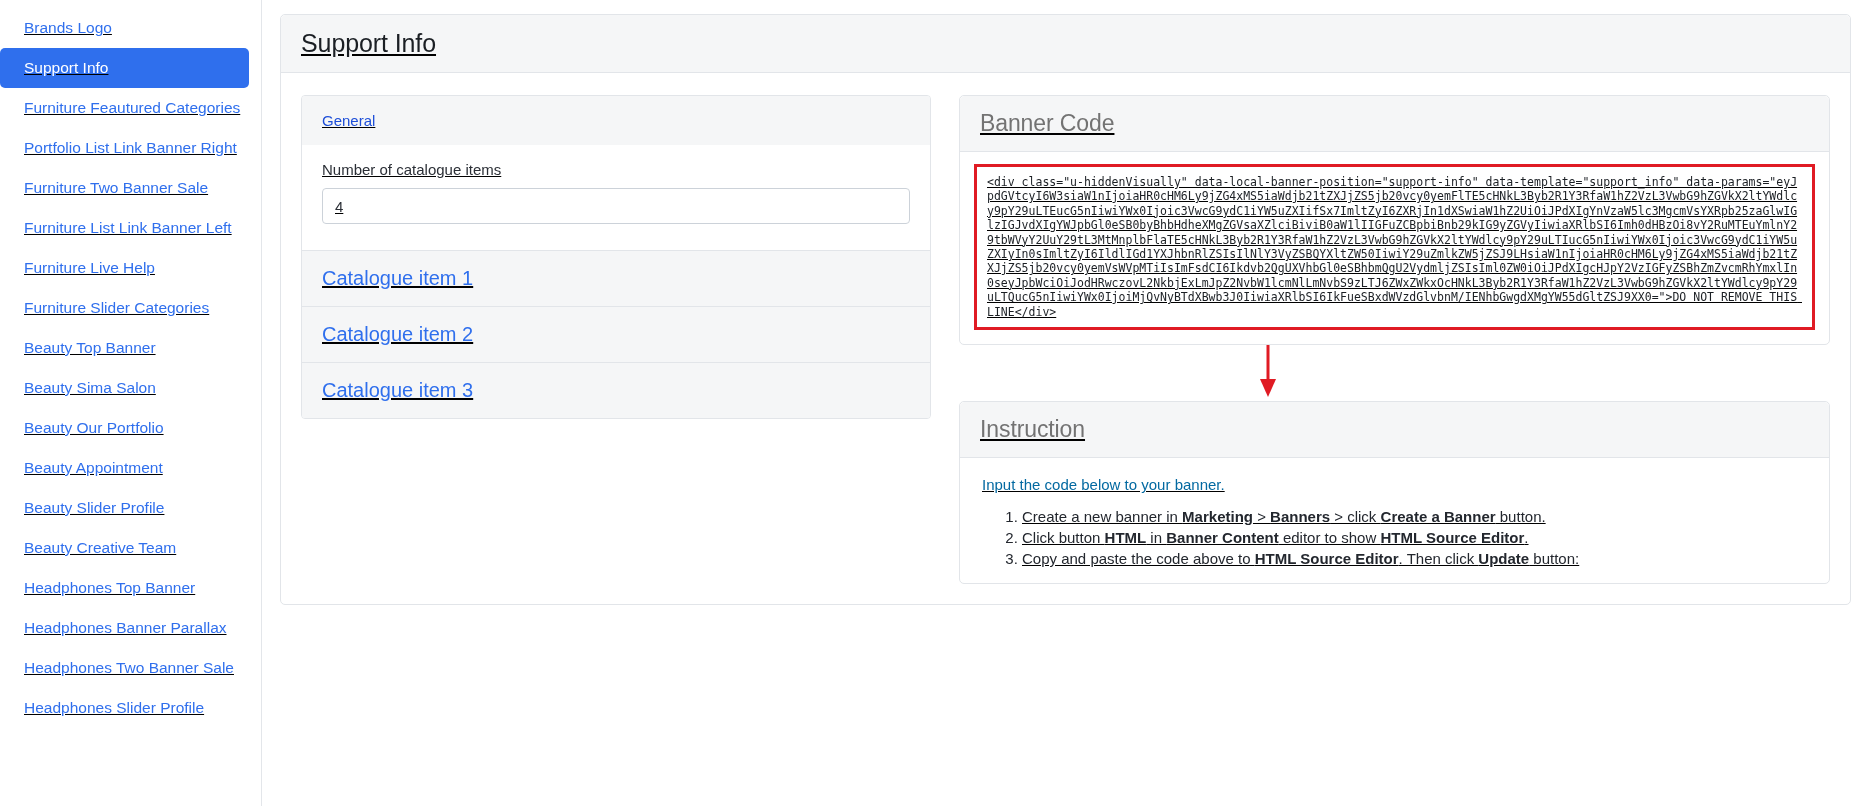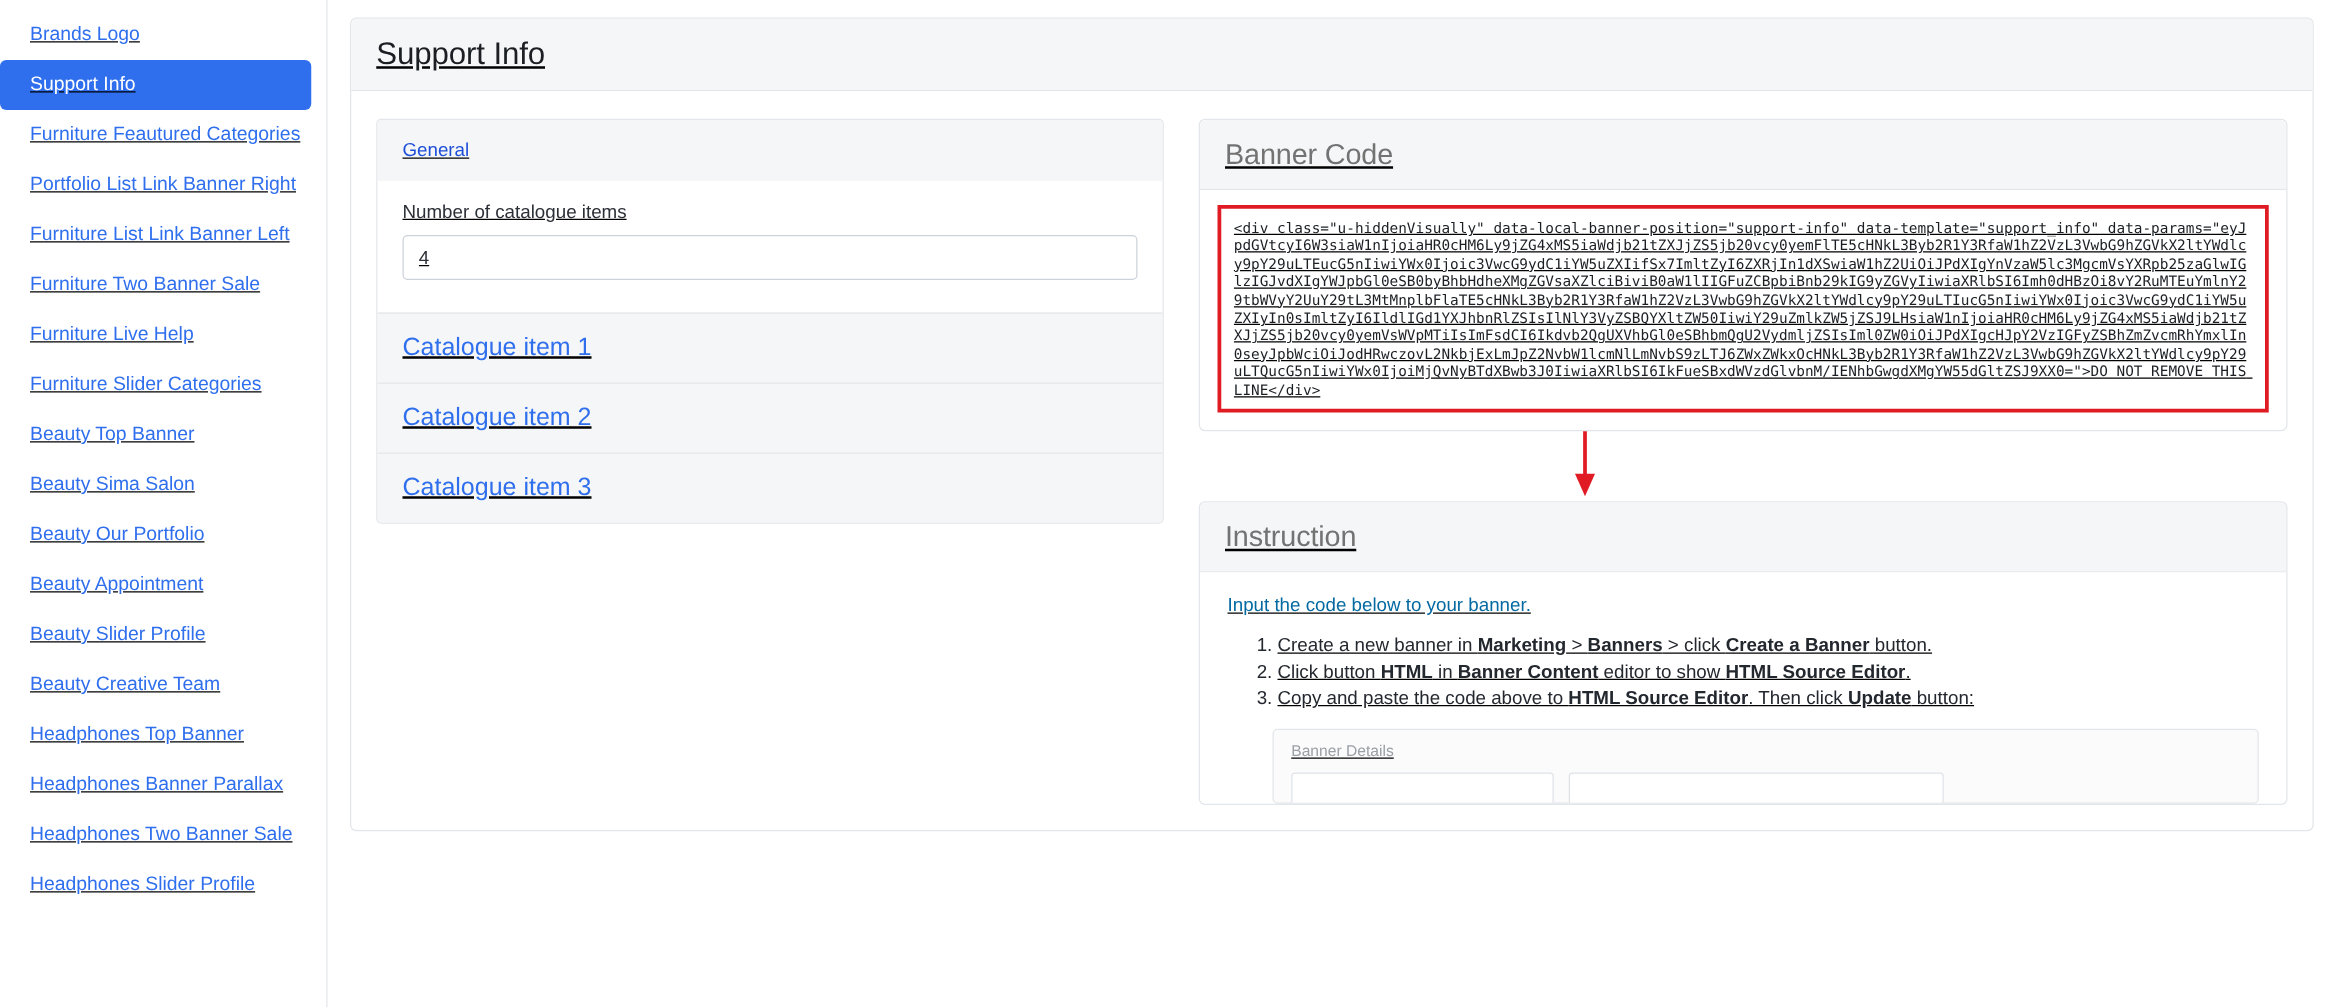--- a/index.html
+++ b/index.html
@@ -195,22 +195,22 @@
 </head>
 <body>
 
 <div class="page">
 
   <nav class="sidebar" id="sidebar">
       <div class="nav-item"><span>Brands Logo</span></div>
       <div class="nav-item active"><span>Support Info</span></div>
       <div class="nav-item"><span>Furniture Feautured Categories</span></div>
       <div class="nav-item"><span>Portfolio List Link Banner Right</span></div>
+      <div class="nav-item"><span>Furniture Two Banner Sale</span></div>
       <div class="nav-item"><span>Furniture List Link Banner Left</span></div>
-      <div class="nav-item"><span>Furniture Two Banner Sale</span></div>
       <div class="nav-item"><span>Furniture Live Help</span></div>
       <div class="nav-item"><span>Furniture Slider Categories</span></div>
       <div class="nav-item"><span>Beauty Top Banner</span></div>
       <div class="nav-item"><span>Beauty Sima Salon</span></div>
       <div class="nav-item"><span>Beauty Our Portfolio</span></div>
       <div class="nav-item"><span>Beauty Appointment</span></div>
       <div class="nav-item"><span>Beauty Slider Profile</span></div>
       <div class="nav-item"><span>Beauty Creative Team</span></div>
       <div class="nav-item"><span>Headphones Top Banner</span></div>
       <div class="nav-item"><span>Headphones Banner Parallax</span></div>
@@ -273,27 +273,20 @@
                 <h2>Instruction</h2>
               </div>
               <div class="instr-body">
                 <p class="instr-intro">Input the code below to your banner.</p>
                 <ol class="steps" id="instr-steps">
                     <li><span>Create a new banner in </span><b>Marketing</b><span> &gt; </span><b>Banners</b><span> &gt; click </span><b>Create a Banner</b><span> button.</span></li>
                     <li><span>Click button </span><b>HTML</b><span> in </span><b>Banner Content</b><span> editor to show </span><b>HTML Source Editor</b><span>.</span></li>
                     <li><span>Copy and paste the code above to </span><b>HTML Source Editor</b><span>. Then click </span><b>Update</b><span> button:</span></li>
                   </ol>
 
-                <div class="banner-details">
-                  <div class="bd-title">Banner Details</div>
-                  <div class="bd-row">
-                    <div class="bd-box a"></div>
-                    <div class="bd-box b"></div>
-                  </div>
-                </div>
               </div>
             </div>
 
           </div>
         </div>
       </div>
     </div>
   </div>
 </div>
 

